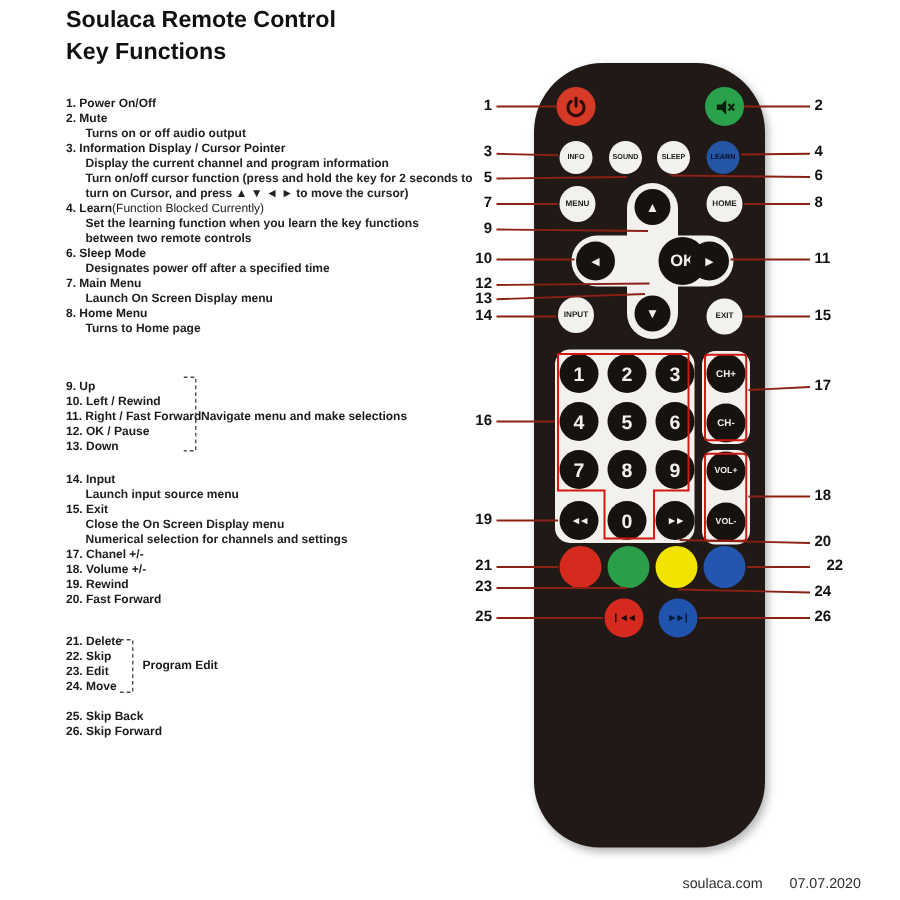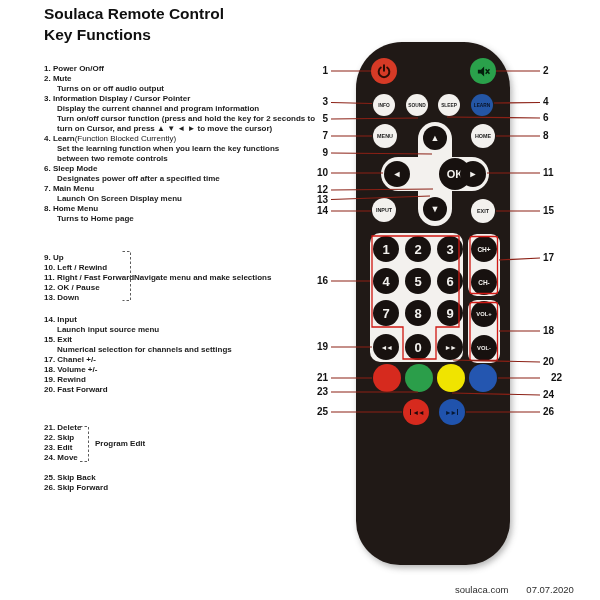--- a/index.html
+++ b/index.html
@@ -65,20 +65,21 @@
         <div class="kf-line"><span>9. </span><span>Up</span></div>
         <div class="kf-line"><span>10. </span><span>Left / Rewind</span></div>
         <div class="kf-line"><span>11. </span><span>Right / Fast Forward</span></div>
         <div class="kf-line"><span>12. </span><span>OK / Pause</span></div>
         <div class="kf-line"><span>13. </span><span>Down</span></div>
       </div>
       <div class="kf-group" style="top: 315px;">
         <div class="kf-line"><span>14. </span><span>Input</span></div>
         <div class="kf-desc">Launch input source menu</div>
         <div class="kf-line"><span>15. </span><span>Exit</span></div>
+        <div class="kf-desc">Close the On Screen Display menu</div>
         <div class="kf-desc">Numerical selection for channels and settings</div>
         <div class="kf-line"><span>17. </span><span>Chanel +/-</span></div>
         <div class="kf-line"><span>18. </span><span>Volume +/-</span></div>
         <div class="kf-line"><span>19. </span><span>Rewind</span></div>
         <div class="kf-line"><span>20. </span><span>Fast Forward</span></div>
       </div>
       <div class="kf-group" style="top: 423px;">
         <div class="kf-line"><span>21. </span><span>Delete</span></div>
         <div class="kf-line"><span>22. </span><span>Skip</span></div>
         <div class="kf-line"><span>23. </span><span>Edit</span></div>

